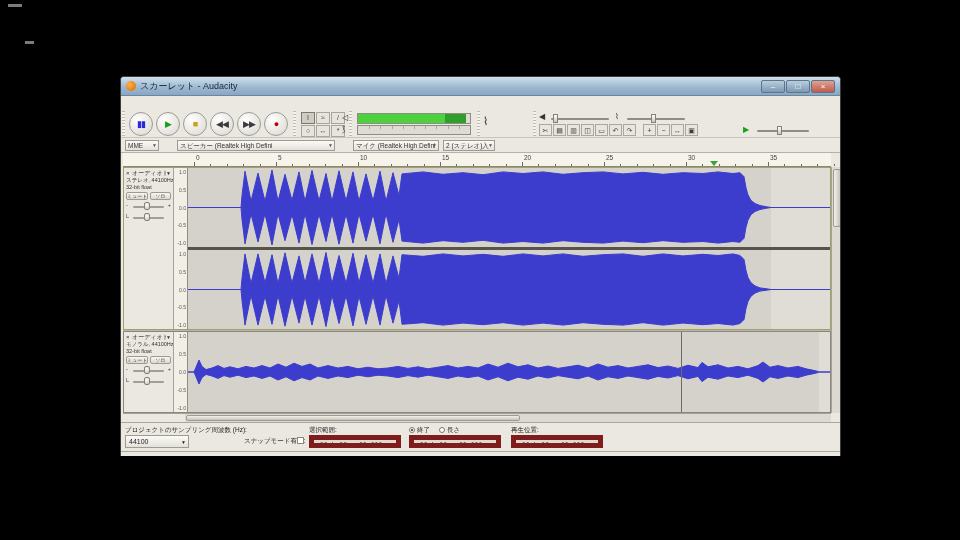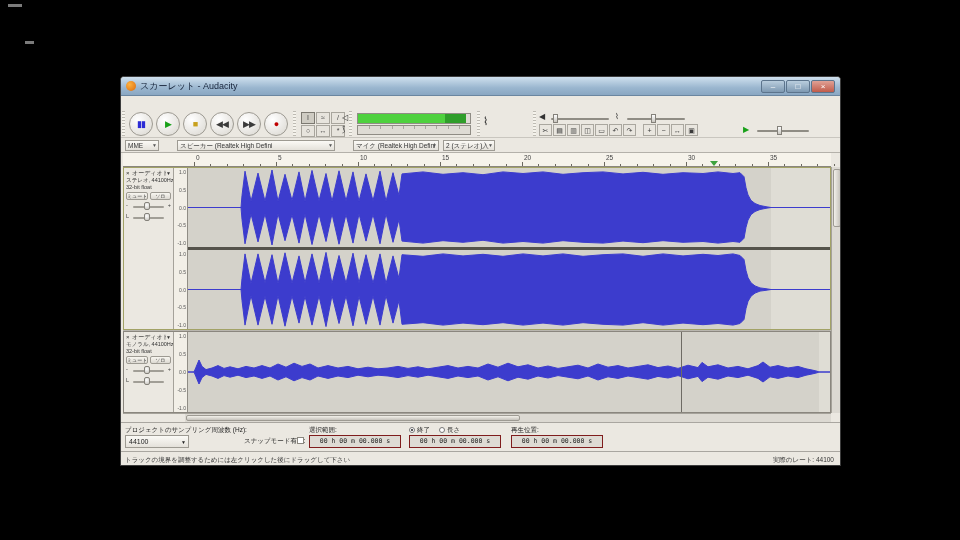--- a/index.html
+++ b/index.html
@@ -1,17 +1,17 @@
 <!DOCTYPE html>
 <html><head>
 <meta charset="utf-8">
 <style>
   html,body{margin:0;padding:0;background:#000;}
   *{box-sizing:border-box;font-family:"Liberation Sans",sans-serif;}
-  .stage{position:relative;width:960px;height:540px;background:#000;overflow:hidden;}
+  .stage{position:relative;width:960px;height:456px;background:#000;overflow:hidden;}
   .artifact{position:absolute;background:#9a9a9a;opacity:.8;}
   .a1{left:8px;top:4px;width:14px;height:3px;}
   .a2{left:25px;top:41px;width:9px;height:3px;}
 
   .win{position:absolute;left:120px;top:76px;width:721px;height:390px;background:#ebe8e1;border:1px solid #3c3c3c;border-radius:4px 4px 0 0;overflow:hidden;}
 
   .titlebar{position:absolute;left:0;top:0;width:100%;height:19px;background:linear-gradient(#cfe0ee,#9ab6cf 60%,#8aa7c2);display:flex;align-items:center;padding:0 5px;border-bottom:1px solid #6b86a0;}
   .appicon{width:10px;height:10px;border-radius:50%;background:radial-gradient(circle at 35% 35%,#ffb23e,#d96a10);margin-right:4px;flex:none;}
   .title{font-size:9px;color:#16233a;white-space:nowrap;overflow:hidden;flex:1;}
   .winbtns{display:flex;gap:1px;}
@@ -68,21 +68,21 @@
   svg{position:absolute;left:0;}
 
   .vscroll{position:absolute;left:710px;top:90px;width:10px;height:246px;background:#dcd9d2;border-left:1px solid #a5a29a;}
   .vthumb{position:absolute;left:1px;width:8px;background:linear-gradient(90deg,#f2f0e9,#c6c3bc);border:1px solid #9d9a92;border-radius:2px;}
   .hscroll{position:absolute;left:64px;top:336px;width:646px;height:9px;background:#dcd9d2;border-top:1px solid #a5a29a;}
   .hthumb{position:absolute;top:1px;height:6px;background:linear-gradient(#f2f0e9,#c6c3bc);border:1px solid #9d9a92;border-radius:2px;}
   .hstub{position:absolute;left:2px;top:336px;width:62px;height:9px;background:#ebe8e1;border-top:1px solid #a5a29a;}
 
   .selbar{position:absolute;left:0;top:345px;width:100%;height:29px;background:#ebe8e1;border-top:1px solid #a9a6a0;}
   .slab{position:absolute;font-size:6.5px;color:#222;white-space:nowrap;}
-  .timefield{position:absolute;height:13px;border:1px solid #7f1d1d;background:#dedbd4;font-family:"DejaVu Sans Mono",monospace;font-size:6.5px;color:#222;line-height:11px;text-align:center;white-space:nowrap;overflow:hidden;}
+  .timefield{position:absolute;height:13px;border:5px solid #7f1d1d;background:#dedbd4;font-family:"DejaVu Sans Mono",monospace;font-size:6.5px;color:#222;line-height:11px;text-align:center;white-space:nowrap;overflow:hidden;}
   .combo{position:absolute;height:13px;border:1px solid #9d9a92;background:linear-gradient(#fbfaf6,#e4e1da);font-size:7px;color:#222;line-height:11px;padding-left:3px;}
   .combo .arr{position:absolute;right:2px;font-size:5px;top:1px;}
   .chk{position:absolute;width:7px;height:7px;border:1px solid #8a877f;background:#fff;}
   .radio{position:absolute;width:6px;height:6px;border:1px solid #777;border-radius:50%;background:#fff;}
   .radio.sel::after{content:"";position:absolute;left:1px;top:1px;width:2px;height:2px;border-radius:50%;background:#222;}
 
   .statusbar{position:absolute;left:0;top:374px;width:100%;height:16px;background:#ebe8e1;border-top:1px solid #a9a6a0;}
   .smsg{position:absolute;left:4px;top:4px;font-size:6.5px;color:#333;white-space:nowrap;}
   .srate{position:absolute;right:6px;top:4px;font-size:6.5px;color:#333;}
 </style>

